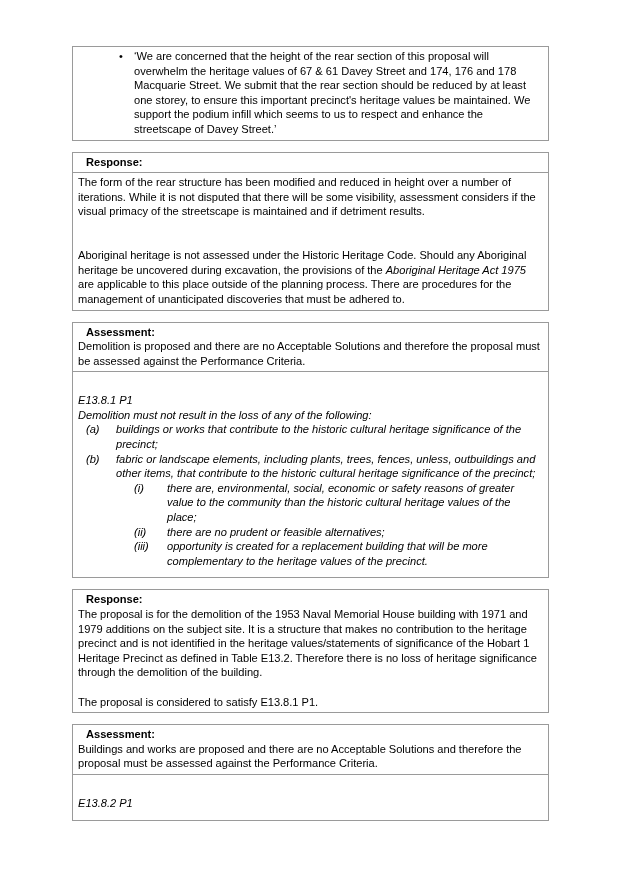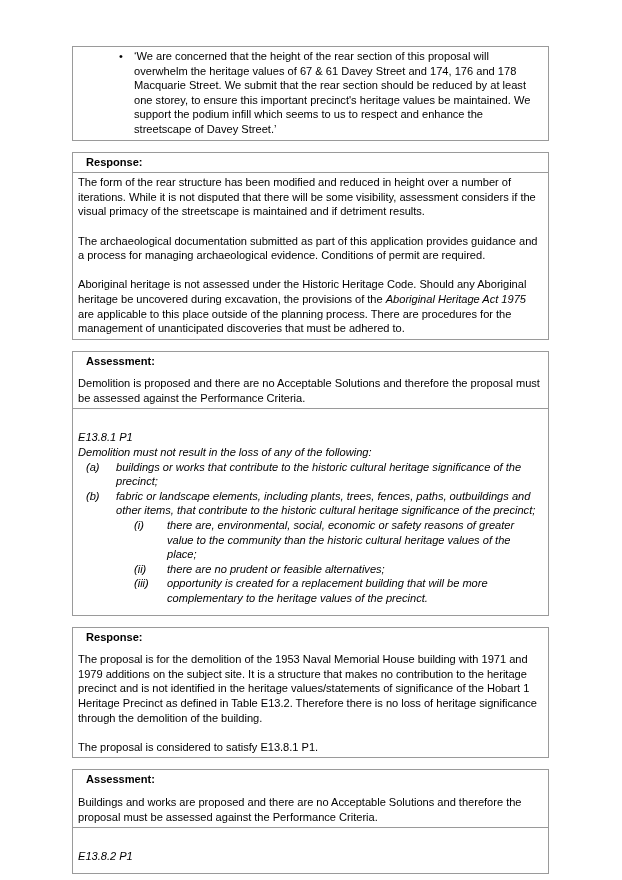--- a/index.html
+++ b/index.html
@@ -44,21 +44,21 @@
   .row + .row {
     border-top: 1px solid #9a9a9a;
   }
 
   p {
     margin: 0;
     font-size: 11.1px;
     line-height: 14.6px;
     letter-spacing: -0.02px;
   }
-  p + p { margin-top: 8px; }
+  p + p { margin-top: 0; }
   .gap { height: 14.6px; }
 
   .hdr {
     font-weight: bold;
     font-size: 11.1px;
     line-height: 14.6px;
     margin: 0;
     padding-left: 8px;
   }
 
@@ -132,42 +132,41 @@
       </div>
     </div>
 
     <div class="block">
       <div class="row">
         <p class="hdr">Response:</p>
       </div>
       <div class="row">
         <p>The form of the rear structure has been modified and reduced in height over a number of iterations. While it is not disputed that there will be some visibility, assessment considers if the visual primacy of the streetscape is maintained and if detriment results.</p>
         <div class="gap"></div>
-        <p>The archaeological documentation submitted as part of this application provides guidance and a process for managing archaeological evidence. Conditions of permit are required.</p>
         <div class="gap"></div>
         <p><span>Aboriginal heritage is not assessed under the Historic Heritage Code. Should any Aboriginal heritage be uncovered during excavation, the provisions of the </span><span class="ital">Aboriginal Heritage Act 1975</span><span> are applicable to this place outside of the planning process. There are procedures for the management of unanticipated discoveries that must be adhered to.</span></p>
       </div>
     </div>
 
     <div class="block">
       <div class="row">
         <p class="hdr">Assessment:</p>
         <p>Demolition is proposed and there are no Acceptable Solutions and therefore the proposal must be assessed against the Performance Criteria.</p>
       </div>
       <div class="row pad-top pad-bot">
         <p class="crit-head">E13.8.1 P1</p>
         <p class="crit-head">Demolition must not result in the loss of any of the following:</p>
 
         <div class="hang lvl-a">
           <span class="mk">(a)</span>
           <span class="tx">buildings or works that contribute to the historic cultural heritage significance of the precinct;</span>
         </div>
         <div class="hang lvl-a">
           <span class="mk">(b)</span>
-          <span class="tx">fabric or landscape elements, including plants, trees, fences, paths, outbuildings and other items, that contribute to the historic cultural heritage significance of the precinct;</span>
+          <span class="tx">fabric or landscape elements, including plants, trees, fences, unless, outbuildings and other items, that contribute to the historic cultural heritage significance of the precinct;</span>
         </div>
 
 
         <div class="hang lvl-i">
           <span class="mk">(i)</span>
           <span class="tx">there are, environmental, social, economic or safety reasons of greater value to the community than the historic cultural heritage values of the place;</span>
         </div>
         <div class="hang lvl-i">
           <span class="mk">(ii)</span>
           <span class="tx">there are no prudent or feasible alternatives;</span>

